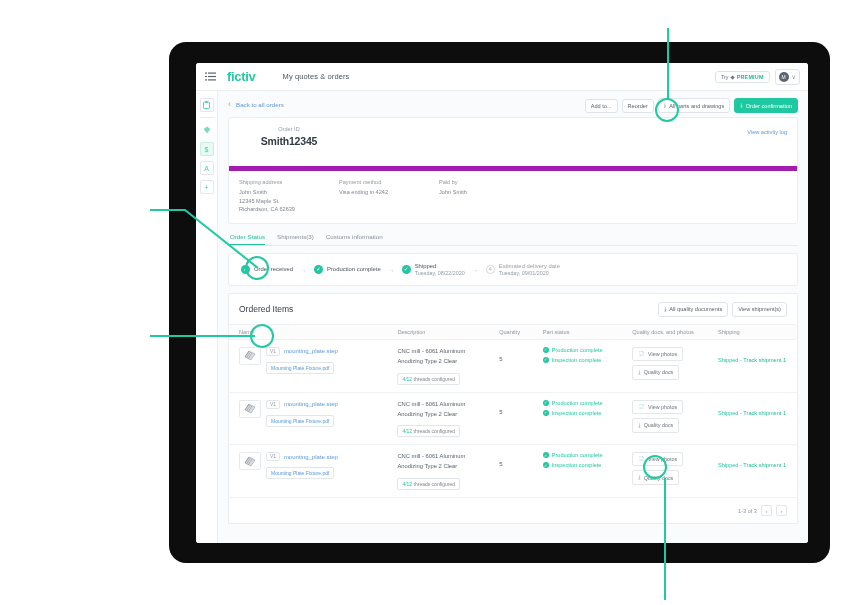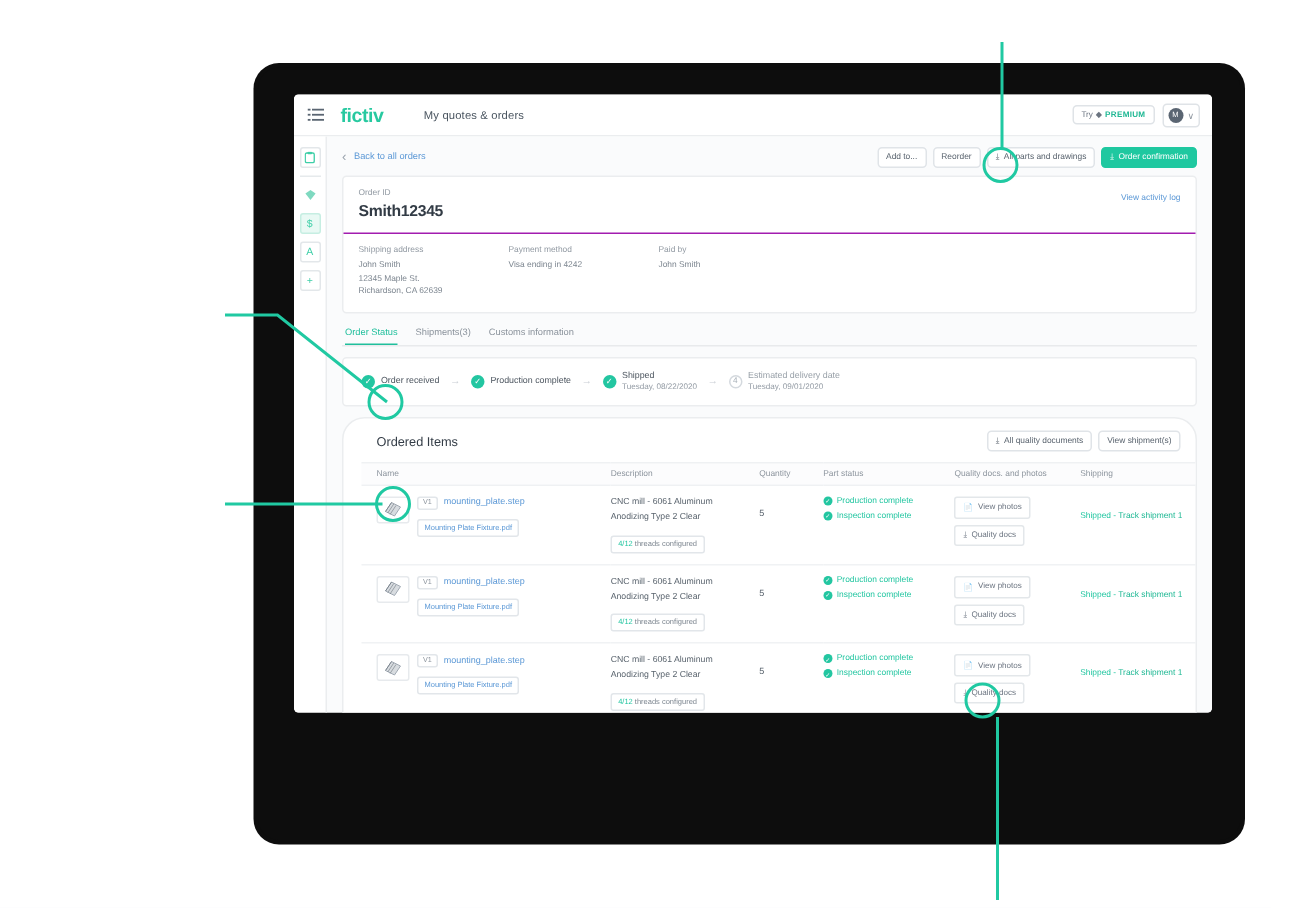--- a/index.html
+++ b/index.html
@@ -18,21 +18,21 @@
     position: absolute;
     left: 172px; top: 45px;
     width: 655px; height: 515px;
     background: #0d0d0d;
     border-radius: 14px;
     box-shadow: 0 0 0 3px #0d0d0d;
   }
   .screen {
     position: absolute;
     left: 24px; top: 18px;
-    width: 612px; height: 412px;
+    width: 612px; height: 480px;
     background: #ffffff;
     border-radius: 3px;
     overflow: hidden;
   }
 
   
   .topbar {
     height: 28px;
     border-bottom: 1px solid #ebedef;
     display: flex; align-items: center;
@@ -98,22 +98,22 @@
   }
   .btn.primary { background: #1fc8a0; border-color: #1fc8a0; color: #fff; }
   .dl-ico { font-size: 5.5px; }
 
   
   .card {
     margin-top: 6px; background: #fff;
     border: 1px solid #ebedef; border-radius: 3px;
   }
   .card-top {
-    display: flex; padding: 8px 10px 8px 10px;
-    border-bottom: 1px solid #a21caf; position: relative;
+    display: flex; padding: 8px 10px 19px 10px;
+    border-bottom: 5px solid #a21caf; position: relative; text-align: center;
   }
   .col { width: 100px; }
   .col-wide { width: 125px; }
   .lbl { font-size: 5.6px; color: #929aa3; margin-bottom: 3px; }
   .val-big { font-size: 10.5px; color: #323b45; font-weight: bold; letter-spacing: -.2px; }
   .activity-link { position: absolute; right: 10px; top: 11px; font-size: 5.6px; color: #5b98d6; }
   .card-bottom { display: flex; padding: 8px 10px 9px 10px; }
   .val-sm { font-size: 5.6px; color: #7d8690; line-height: 1.55; }
 
   
@@ -132,21 +132,21 @@
     background: #23c6a1; color: #fff; font-size: 5.5px;
     display: flex; align-items: center; justify-content: center; flex: none;
   }
   .dot.pending { background: #fff; border: 1px solid #d4d9de; color: #a8b0b8; }
   .step-main { font-size: 5.9px; color: #4c555f; }
   .step-sub { font-size: 5.4px; color: #939ba4; margin-top: 1px; }
   .arrow { color: #c9ced4; font-size: 7px; }
 
   
   .items-card {
-    margin-top: 7px; background: #fff; border: 1px solid #ebedef; border-radius: 15px; padding-left: 12px;
+    margin-top: 7px; background: #fff; border: 1px solid #ebedef; border-radius: 1px;
   }
   .items-head {
     display: flex; align-items: center; padding: 8px 10px 7px 10px;
   }
   .items-title { font-size: 8.5px; color: #333c46; }
   .items-head-btns { margin-left: auto; display: flex; gap: 4px; }
 
   table { width: 100%; border-collapse: collapse; }
   thead th {
     font-size: 5.6px; color: #8d959e; font-weight: normal; text-align: left;

